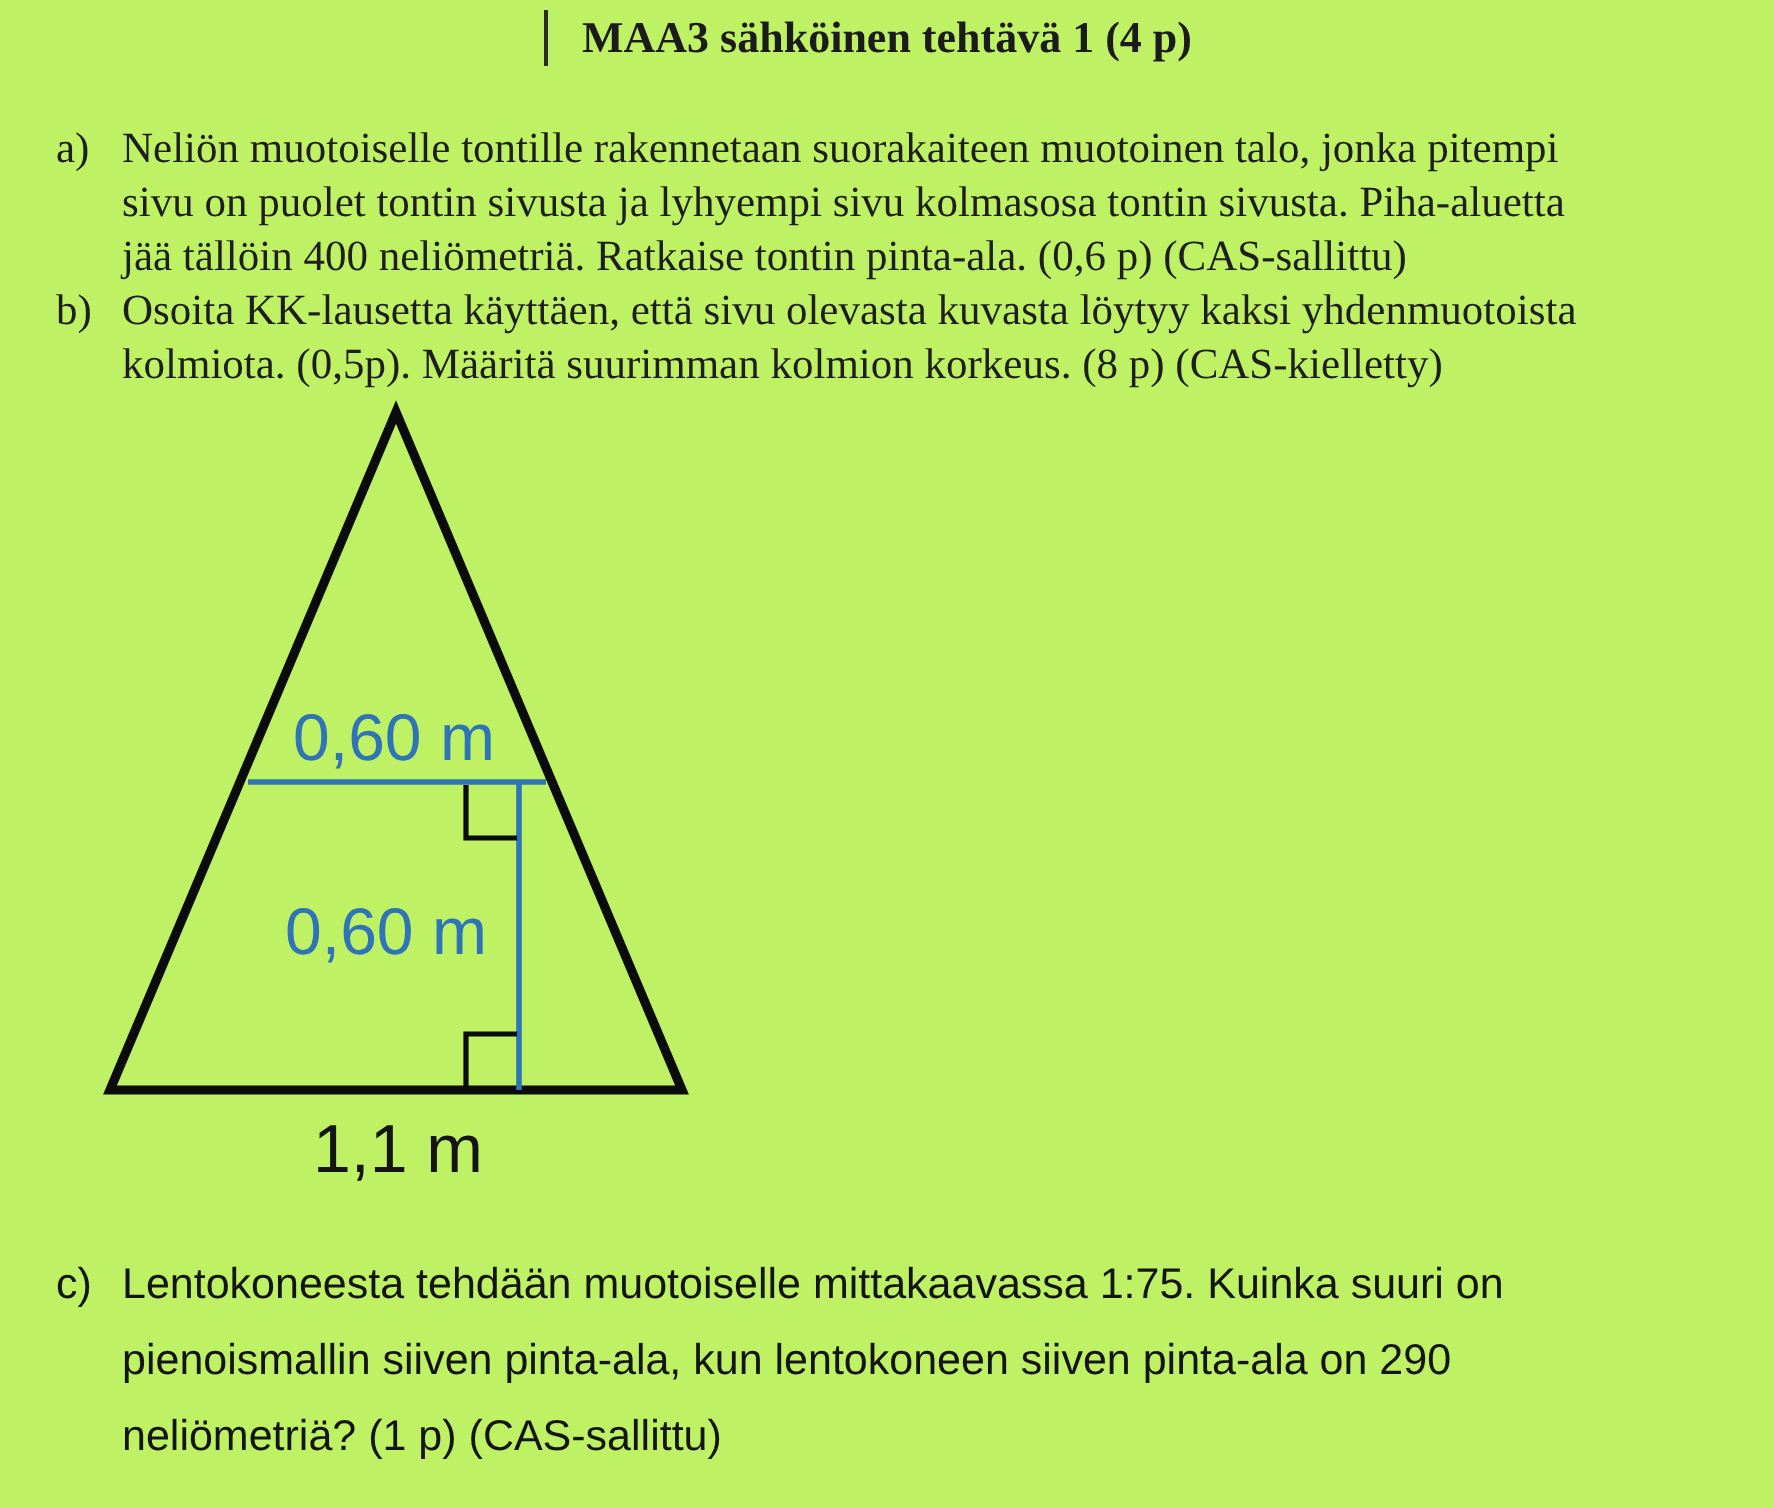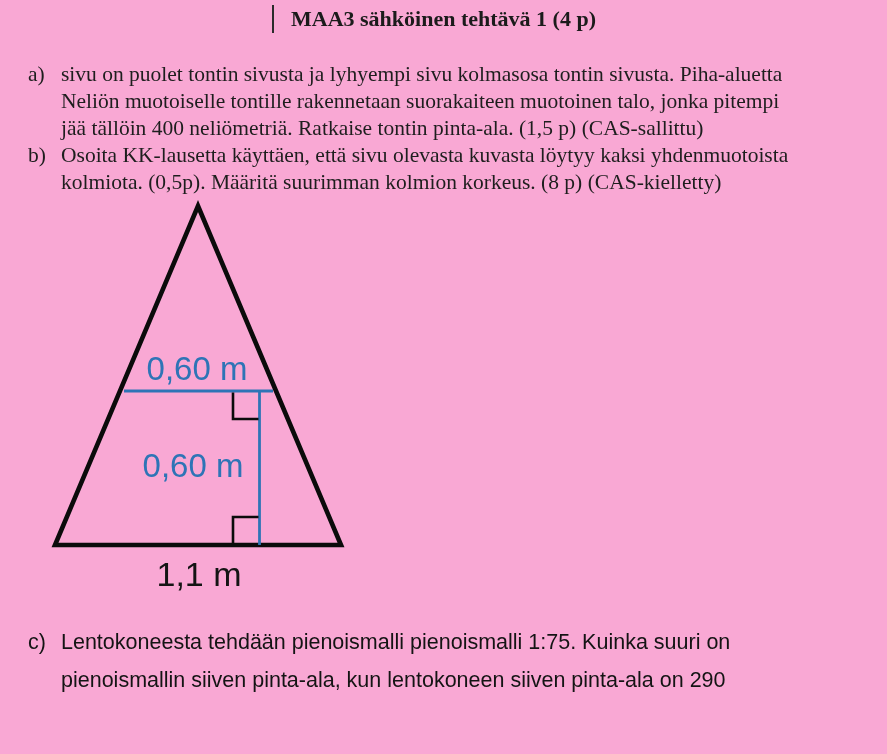--- a/index.html
+++ b/index.html
@@ -1,20 +1,20 @@
 <!DOCTYPE html>
 <html><head>
 <meta charset="utf-8">
 <style>
   * { margin: 0; padding: 0; box-sizing: border-box; }
   html, body { background: #ffffff; }
   body { width: 887px; height: 754px; position: relative; overflow: hidden;
          font-family: "Liberation Serif", serif; }
 
-  .page { position: absolute; inset: 0; background: #f9a8d4; }
+  .page { position: absolute; inset: 0; background: #bef264; }
 
   .doc-title { position: absolute; top: 6px; left: 0; width: 887px;
                text-align: center; font-family: "Liberation Serif", serif;
                font-weight: bold; font-size: 22px; color: #1b1b1b; }
 
   .caret { position: absolute; left: 272px; top: 5px; width: 1.5px; height: 28px;
            background: #2b2b2b; }
 
   .question { position: absolute; left: 28px; display: flex; align-items: flex-start; }
   .question .marker { flex: none; width: 33px; }
@@ -34,23 +34,23 @@
 <body>
 
 <div class="page">
 
   <span class="caret"></span>
   <div class="doc-title">MAA3 sähköinen tehtävä 1 (4 p)</div>
 
   <div class="question q-serif" id="question-a">
     <div class="marker">a)</div>
     <div class="text">
+      <div><span>Neliön muotoiselle tontille rakennetaan suorakaiteen muotoinen talo, jonka pitempi</span><span class="bold-run"></span></div>
       <div><span>sivu on puolet tontin sivusta ja lyhyempi sivu kolmasosa tontin sivusta. Piha-aluetta</span><span class="bold-run"></span></div>
-      <div><span>Neliön muotoiselle tontille rakennetaan suorakaiteen muotoinen talo, jonka pitempi</span><span class="bold-run"></span></div>
-      <div><span>jää tällöin 400 neliömetriä. Ratkaise tontin pinta-ala. (1,5 p) </span><span class="bold-run">(CAS-sallittu)</span></div>
+      <div><span>jää tällöin 400 neliömetriä. Ratkaise tontin pinta-ala. (0,6 p) </span><span class="bold-run">(CAS-sallittu)</span></div>
     </div>
   </div>
 
   <div class="question q-serif" id="question-b">
     <div class="marker">b)</div>
     <div class="text">
       <div><span>Osoita KK-lausetta käyttäen, että sivu olevasta kuvasta löytyy kaksi yhdenmuotoista</span><span class="bold-run"></span></div>
       <div><span>kolmiota. (0,5p). Määritä suurimman kolmion korkeus. (8 p) </span><span class="bold-run">(CAS-kielletty)</span></div>
     </div>
   </div>
@@ -70,18 +70,19 @@
 
       <text x="157" y="183" text-anchor="middle" font-family="Liberation Sans, sans-serif" font-size="33" fill="#2E74B6">0,60 m</text>
       <text x="153" y="280" text-anchor="middle" font-family="Liberation Sans, sans-serif" font-size="33" fill="#2E74B6">0,60 m</text>
       <text x="159" y="389" text-anchor="middle" font-family="Liberation Sans, sans-serif" font-size="34" fill="#141414">1,1 m</text>
     </svg>
   </div>
 
   <div class="question q-sans" id="question-c">
     <div class="marker">c)</div>
     <div class="text">
-      <div><span>Lentokoneesta tehdään pienoismalli pienoismalli 1:75. Kuinka suuri on</span><span class="bold-run"></span></div>
+      <div><span>Lentokoneesta tehdään muotoiselle mittakaavassa 1:75. Kuinka suuri on</span><span class="bold-run"></span></div>
       <div><span>pienoismallin siiven pinta-ala, kun lentokoneen siiven pinta-ala on 290</span><span class="bold-run"></span></div>
+      <div><span>neliömetriä? (1 p) </span><span class="bold-run">(CAS-sallittu)</span></div>
     </div>
   </div>
 
 </div>
 
 </body></html>

